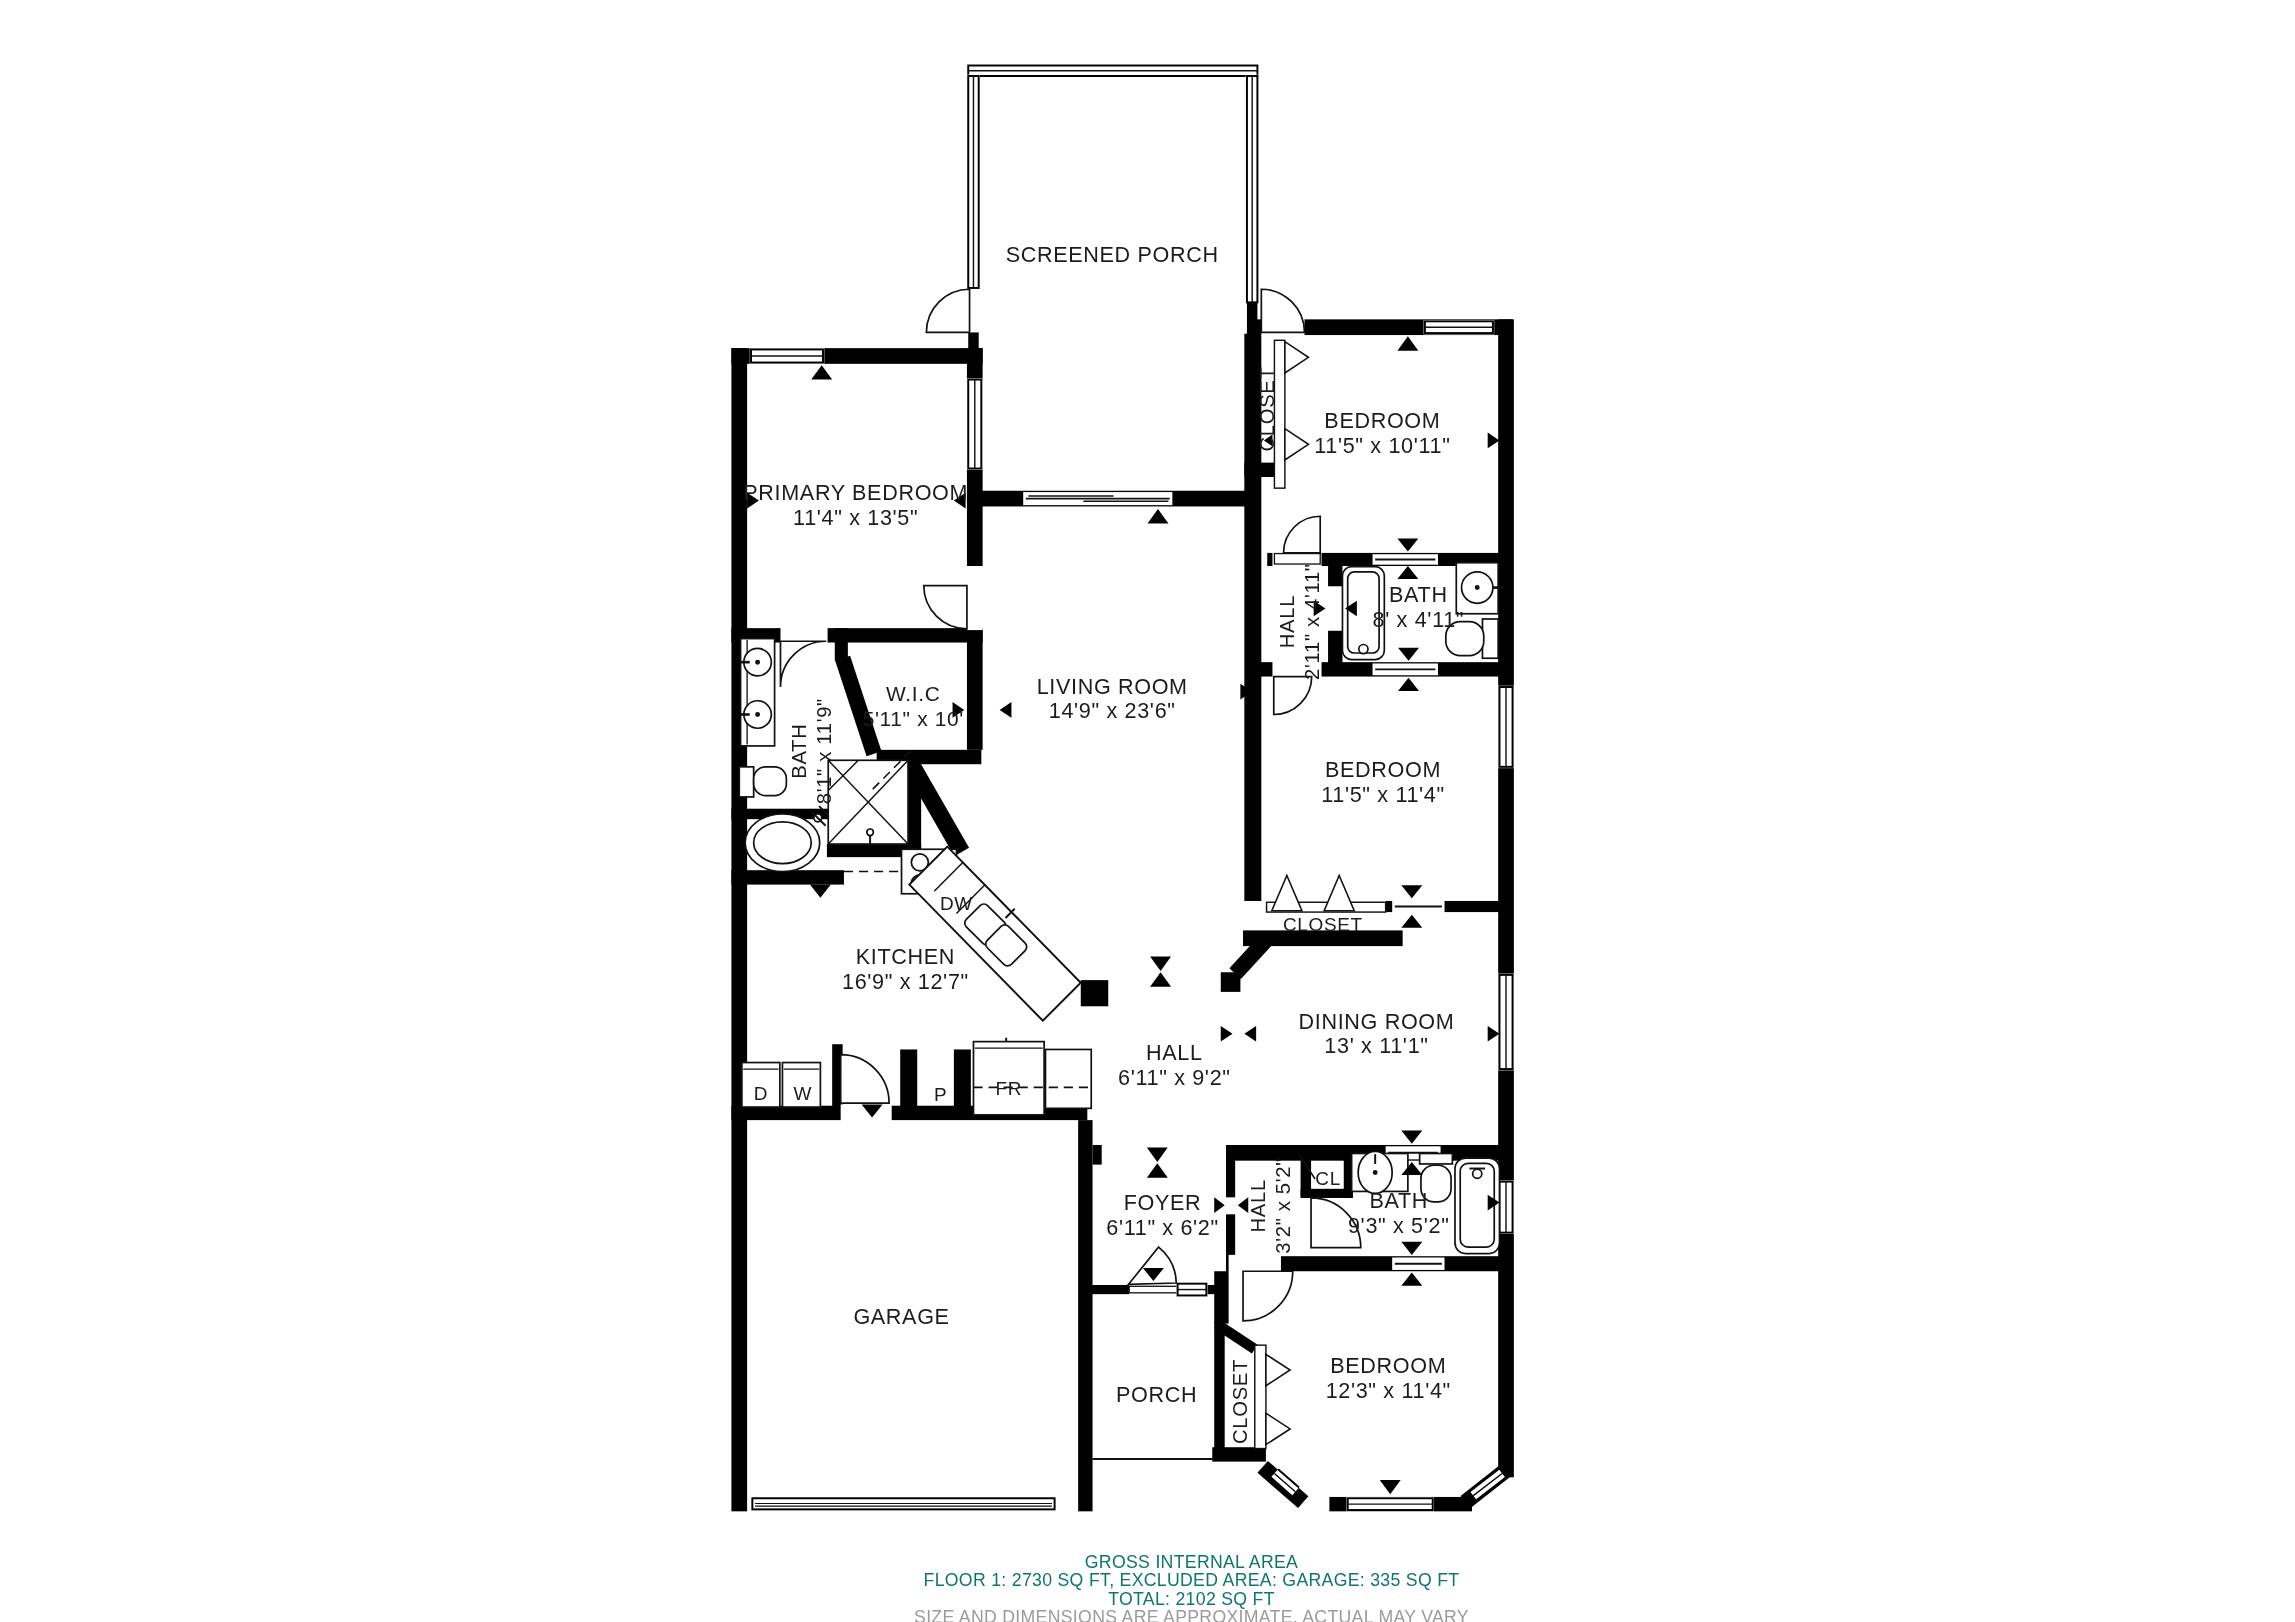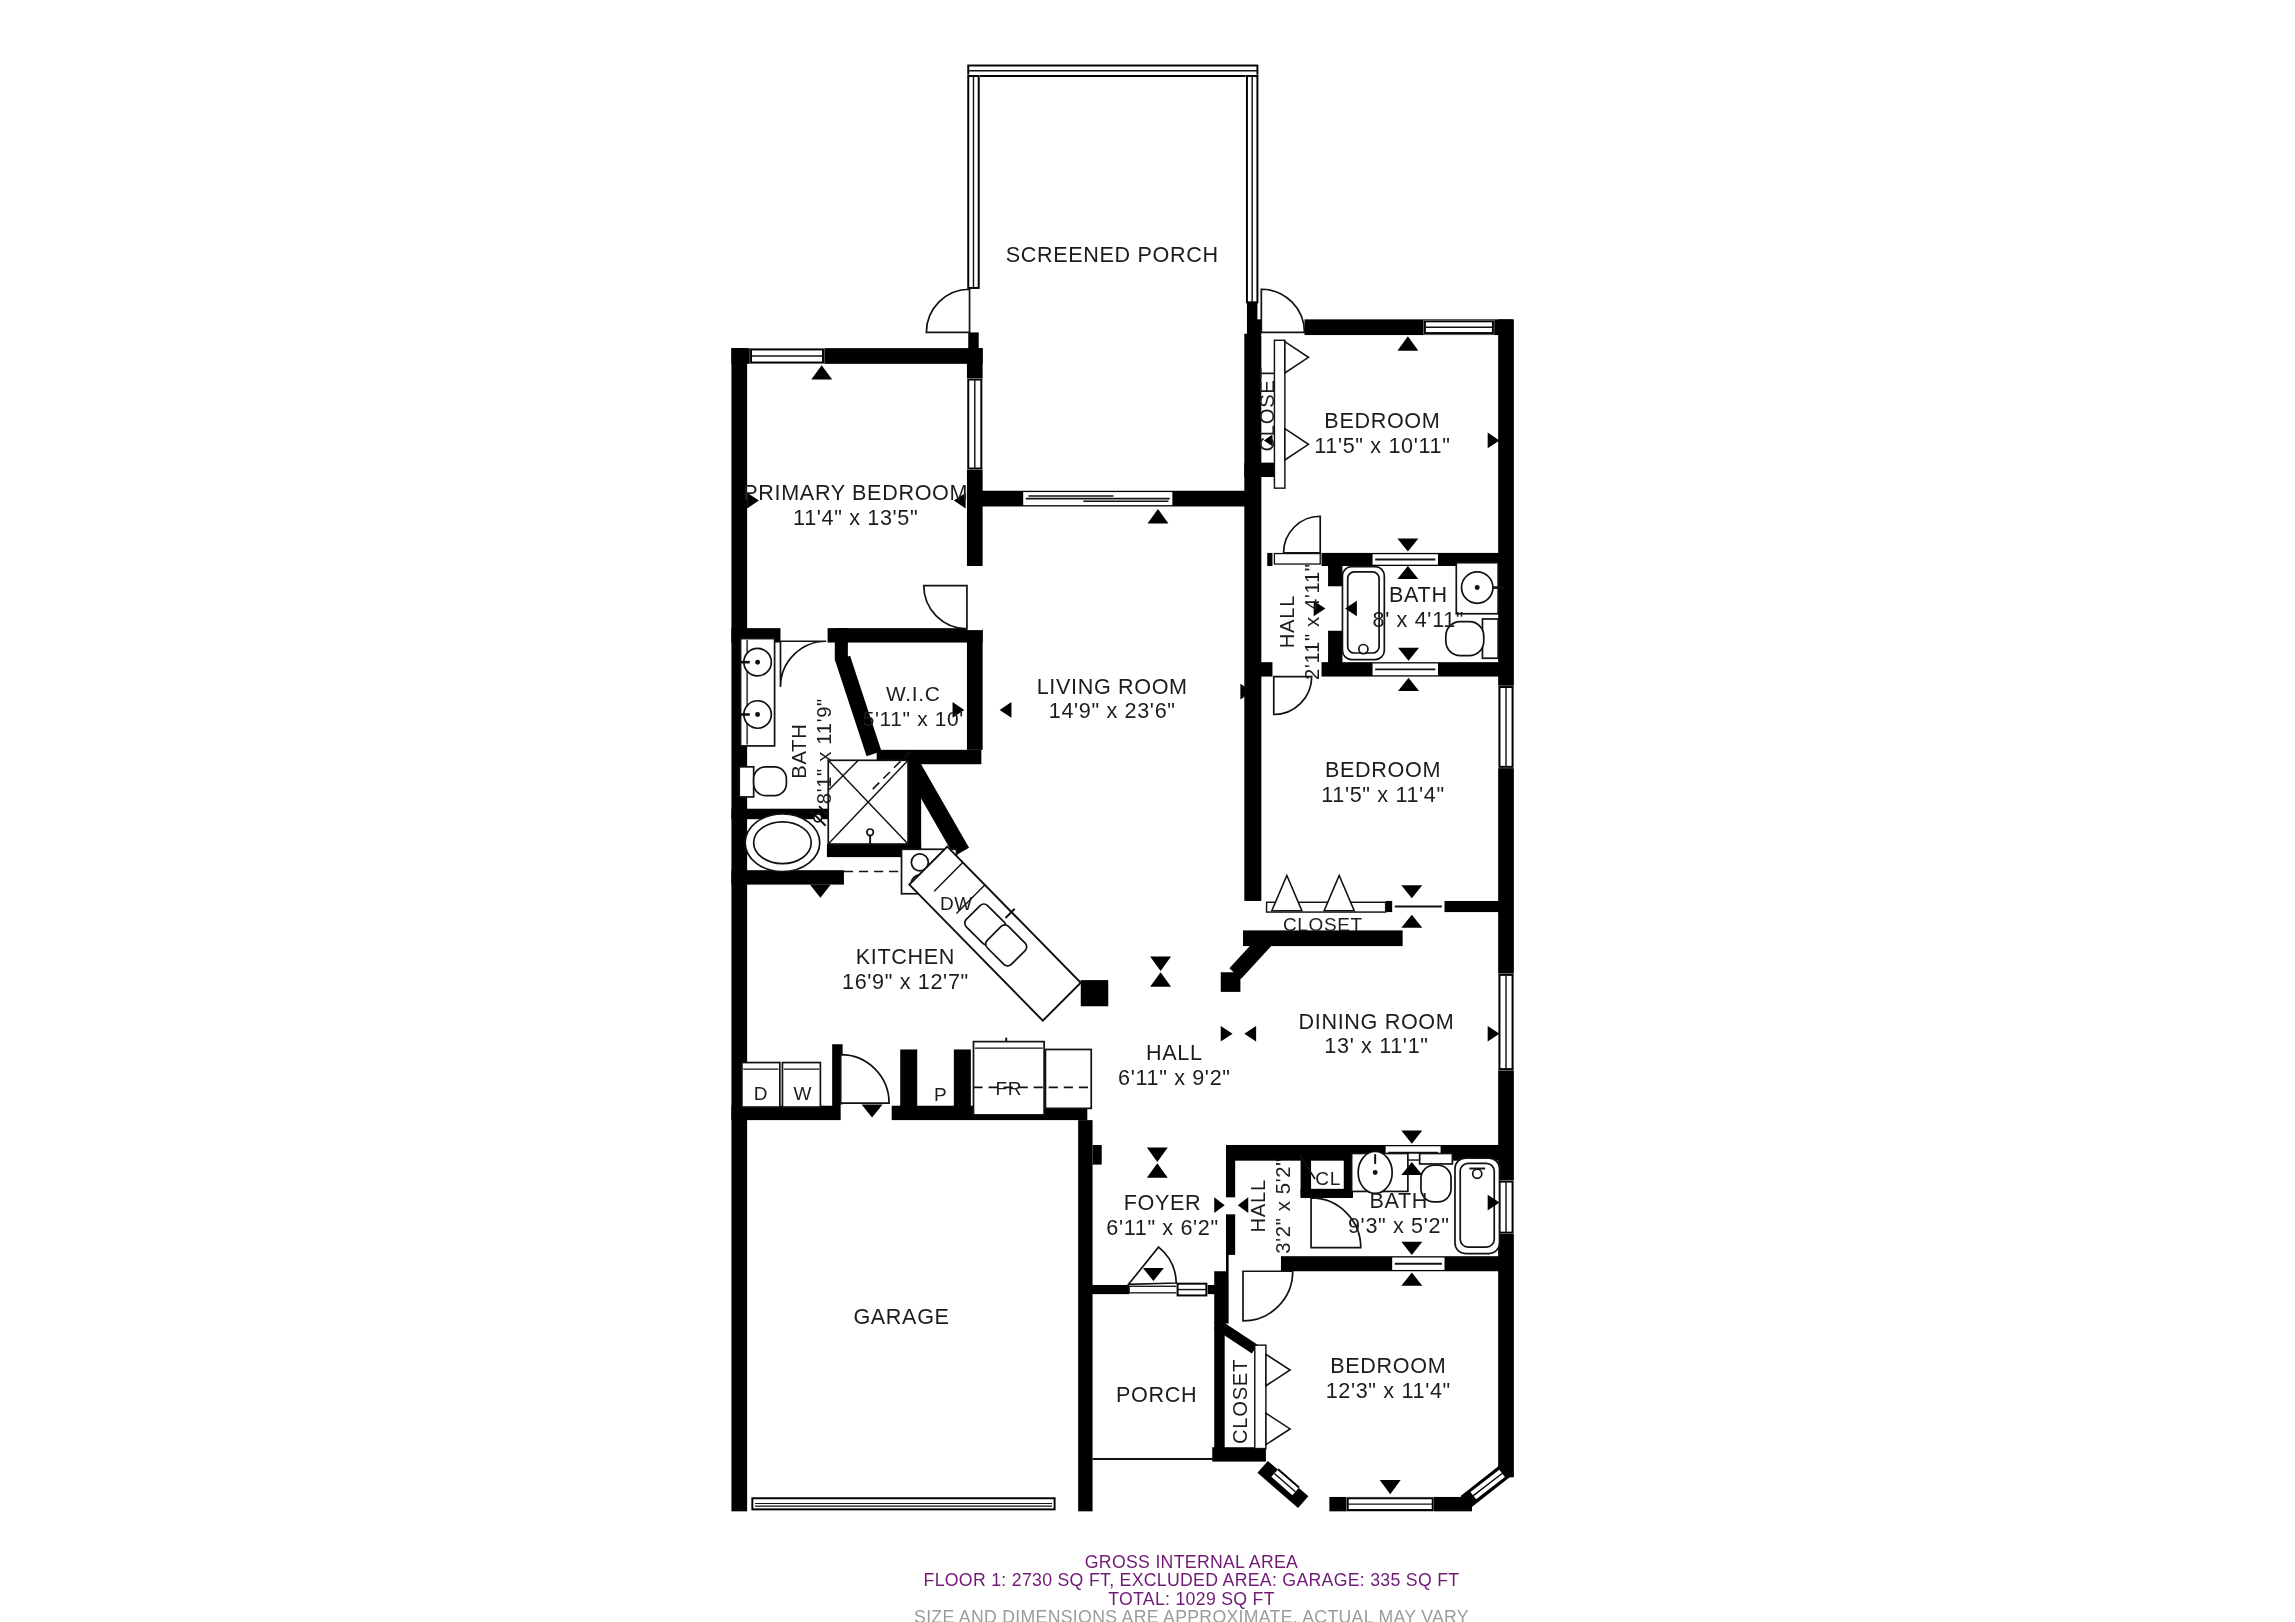--- a/index.html
+++ b/index.html
@@ -1,20 +1,20 @@
 <!DOCTYPE html>
 <html style="font-size:10.5px"><head>
 <meta charset="utf-8">
 <style>
   html,body{margin:0;padding:0;background:#fff;}
   #stage{position:relative;width:2257px;height:1622px;background:#ffffff;overflow:hidden;
          font-family:"Liberation Sans", sans-serif;}
   #plan-svg{position:absolute;left:0;top:0;}
   .footer-line{position:absolute;left:50%;transform:translateX(calc(-50% + 63px));
-               white-space:nowrap;font-size:17.7px;color:#701a75;letter-spacing:0.3px;text-align:center;}
+               white-space:nowrap;font-size:17.7px;color:#0f766e;letter-spacing:0.3px;text-align:center;}
   .footer-muted{color:#9b9b9b;}
 </style>
 </head>
 <body>
 
 <div id="stage">
   <svg id="plan-svg" width="2295" height="1622" viewBox="0 0 3508 2479" xmlns="http://www.w3.org/2000/svg">
       <rect x="1118" y="532" width="24" height="1778" fill="#000000"></rect>
       <rect x="1118" y="532" width="384" height="24" fill="#000000"></rect>
       <rect x="1478" y="532" width="24" height="48" fill="#000000"></rect>
@@ -349,16 +349,16 @@
         <text x="0" y="11" text-anchor="middle" fill="#1c1c1c" font-family="&quot;Liberation Sans&quot;, sans-serif" font-size="31" letter-spacing="1">CLOSET</text>
       </g>
       <g transform="translate(2122,2106)">
         <text x="0" y="-8" text-anchor="middle" fill="#1c1c1c" font-family="&quot;Liberation Sans&quot;, sans-serif" font-size="33" letter-spacing="1">BEDROOM</text>
         <text x="0" y="30" text-anchor="middle" fill="#1c1c1c" font-family="&quot;Liberation Sans&quot;, sans-serif" font-size="33" letter-spacing="1">12'3" x 11'4"</text>
       </g>
     </svg>
 
   <div class="footer-line" style="top:1552px">GROSS INTERNAL AREA</div>
   <div class="footer-line" style="top:1570px">FLOOR 1: 2730 SQ FT, EXCLUDED AREA: GARAGE: 335 SQ FT</div>
-  <div class="footer-line" style="top:1589px">TOTAL: 1029 SQ FT</div>
+  <div class="footer-line" style="top:1589px">TOTAL: 2102 SQ FT</div>
   <div class="footer-line footer-muted" style="top:1607px">SIZE AND DIMENSIONS ARE APPROXIMATE, ACTUAL MAY VARY</div>
 </div>
 
 
 </body></html>

